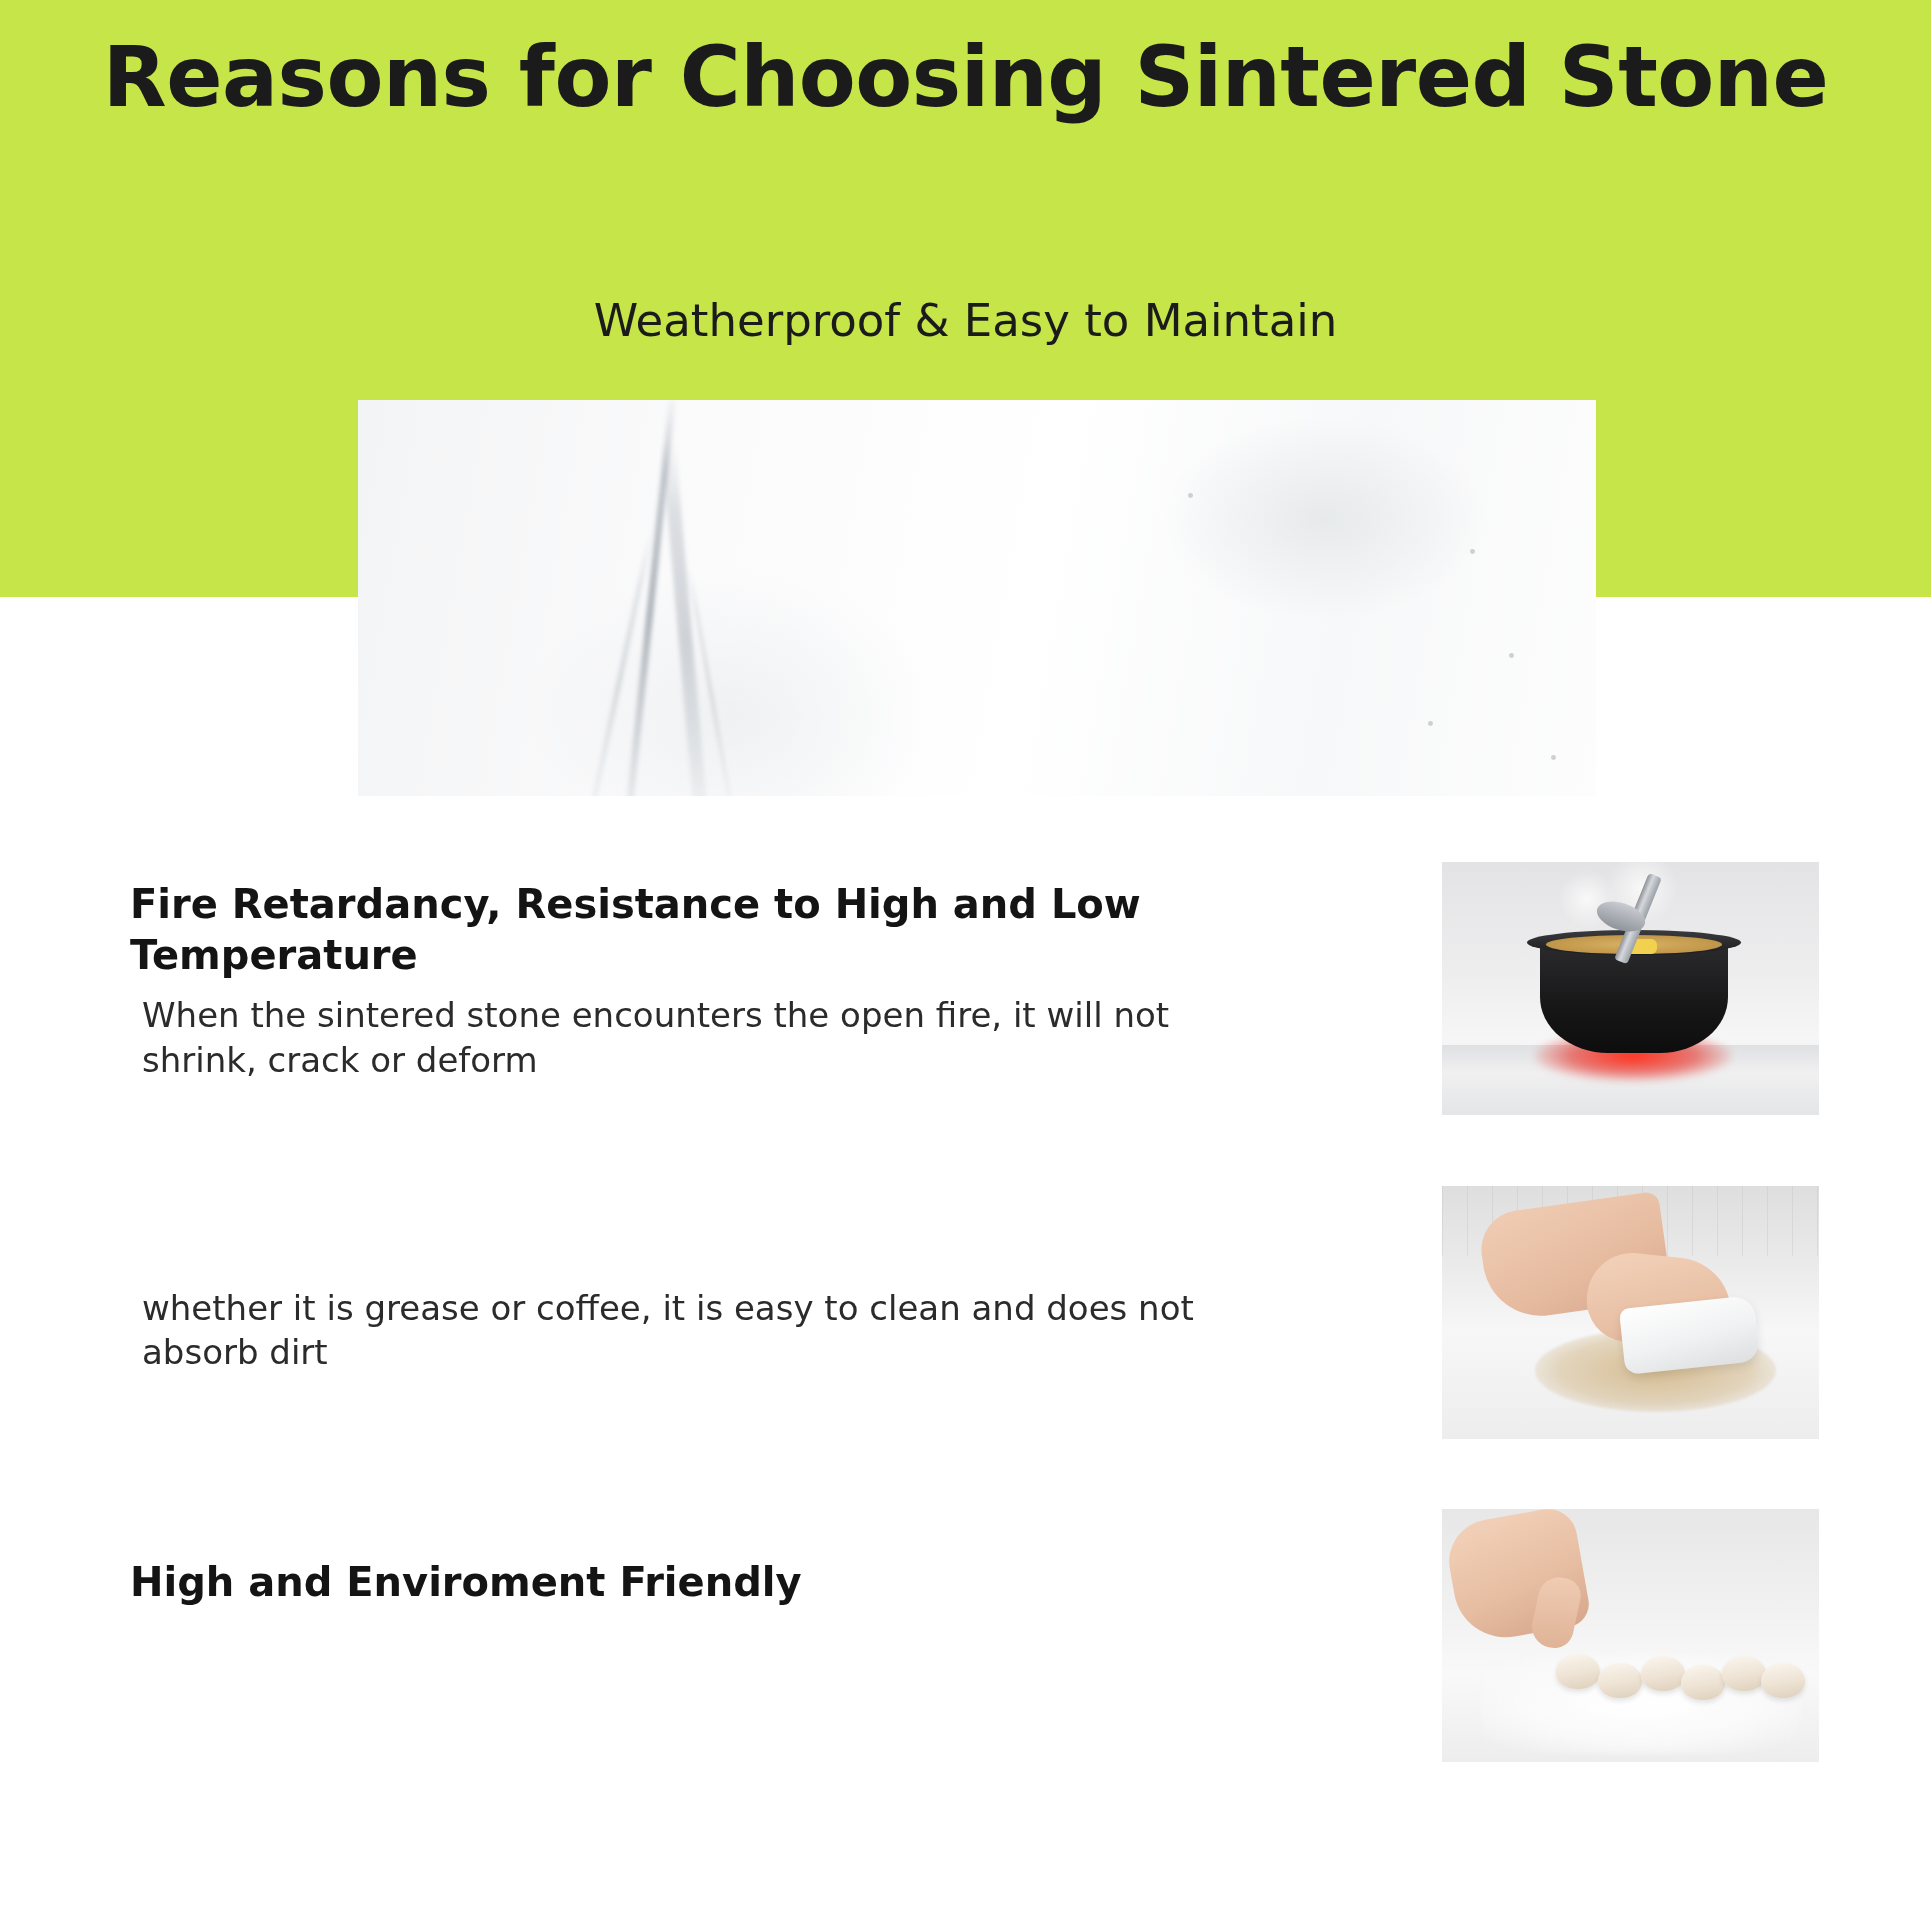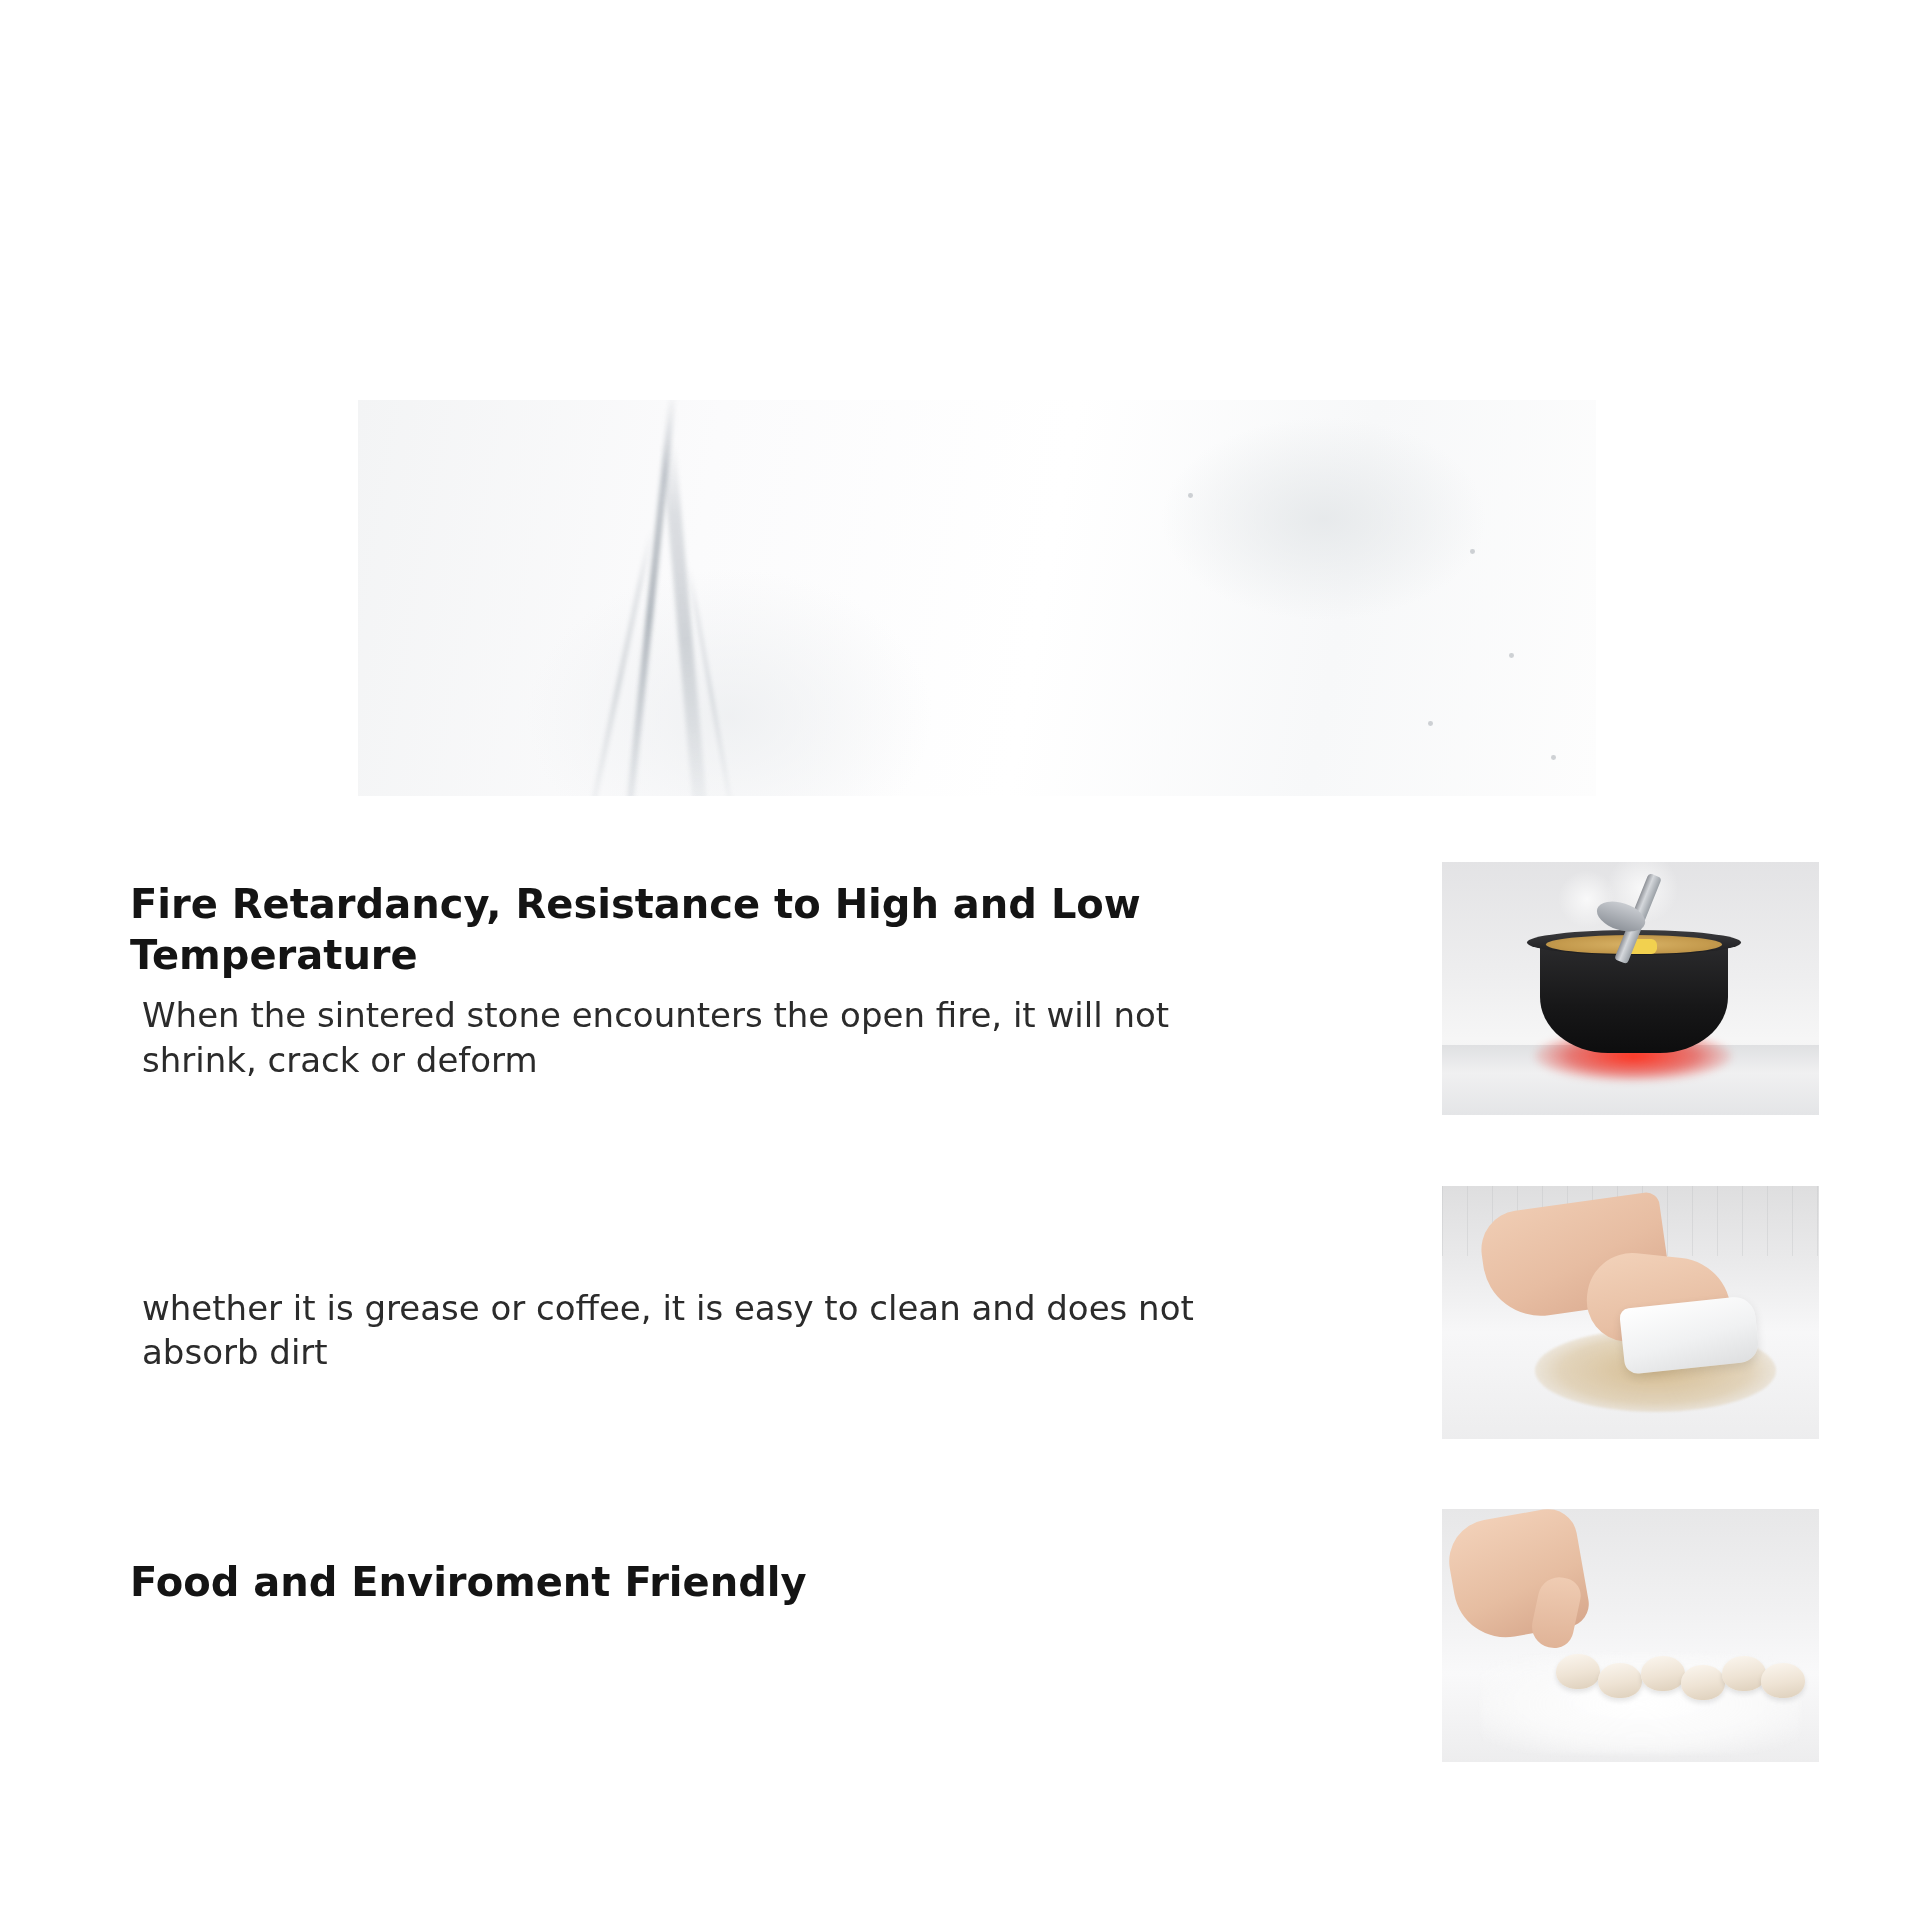--- a/index.html
+++ b/index.html
@@ -232,20 +232,24 @@
     background: linear-gradient(170deg, #fbf6ef 0%, #eee3d4 55%, #ddcfbb 100%);
     border-radius: 50% 50% 46% 46%;
     box-shadow: 0 2.9px 4.8px rgba(0,0,0,0.10);
   }
 </style>
 </head>
 <body>
 
 <div class="page">
 
+  <div class="header-band">
+    <div class="header-title">Reasons for Choosing Sintered Stone</div>
+    <div class="header-subtitle">Weatherproof  &amp; Easy to Maintain</div>
+  </div>
 
   <div class="hero-image">
     <div class="vein vein-a"></div>
     <div class="vein vein-b"></div>
     <div class="vein vein-c"></div>
     <div class="vein vein-d"></div>
     <div class="speck" style="left:1112px; top:149px;"></div>
     <div class="speck" style="left:1151px; top:253px;"></div>
     <div class="speck" style="left:1070px; top:321px;"></div>
     <div class="speck" style="left:1193px; top:355px;"></div>
@@ -276,21 +280,21 @@
   <div class="thumb thumb-2">
     <div class="t2-bg"></div>
     <div class="t2-tile-lines"></div>
     <div class="t2-stain"></div>
     <div class="t2-arm"></div>
     <div class="t2-hand"></div>
     <div class="t2-cloth"></div>
   </div>
 
   <div class="feature feature-3">
-    <p class="feature-title">Food and Enviroment Friendly</p>
+    <p class="feature-title">High and Enviroment Friendly</p>
   </div>
   <div class="thumb thumb-3">
     <div class="t3-bg"></div>
     <div class="t3-flour"></div>
     <div class="t3-hand"></div>
     <div class="t3-finger"></div>
     <div class="dumpling" style="left:114px; top:145px;"></div>
     <div class="dumpling" style="left:156px; top:154px;"></div>
     <div class="dumpling" style="left:199px; top:147px;"></div>
     <div class="dumpling" style="left:239px; top:156px;"></div>

